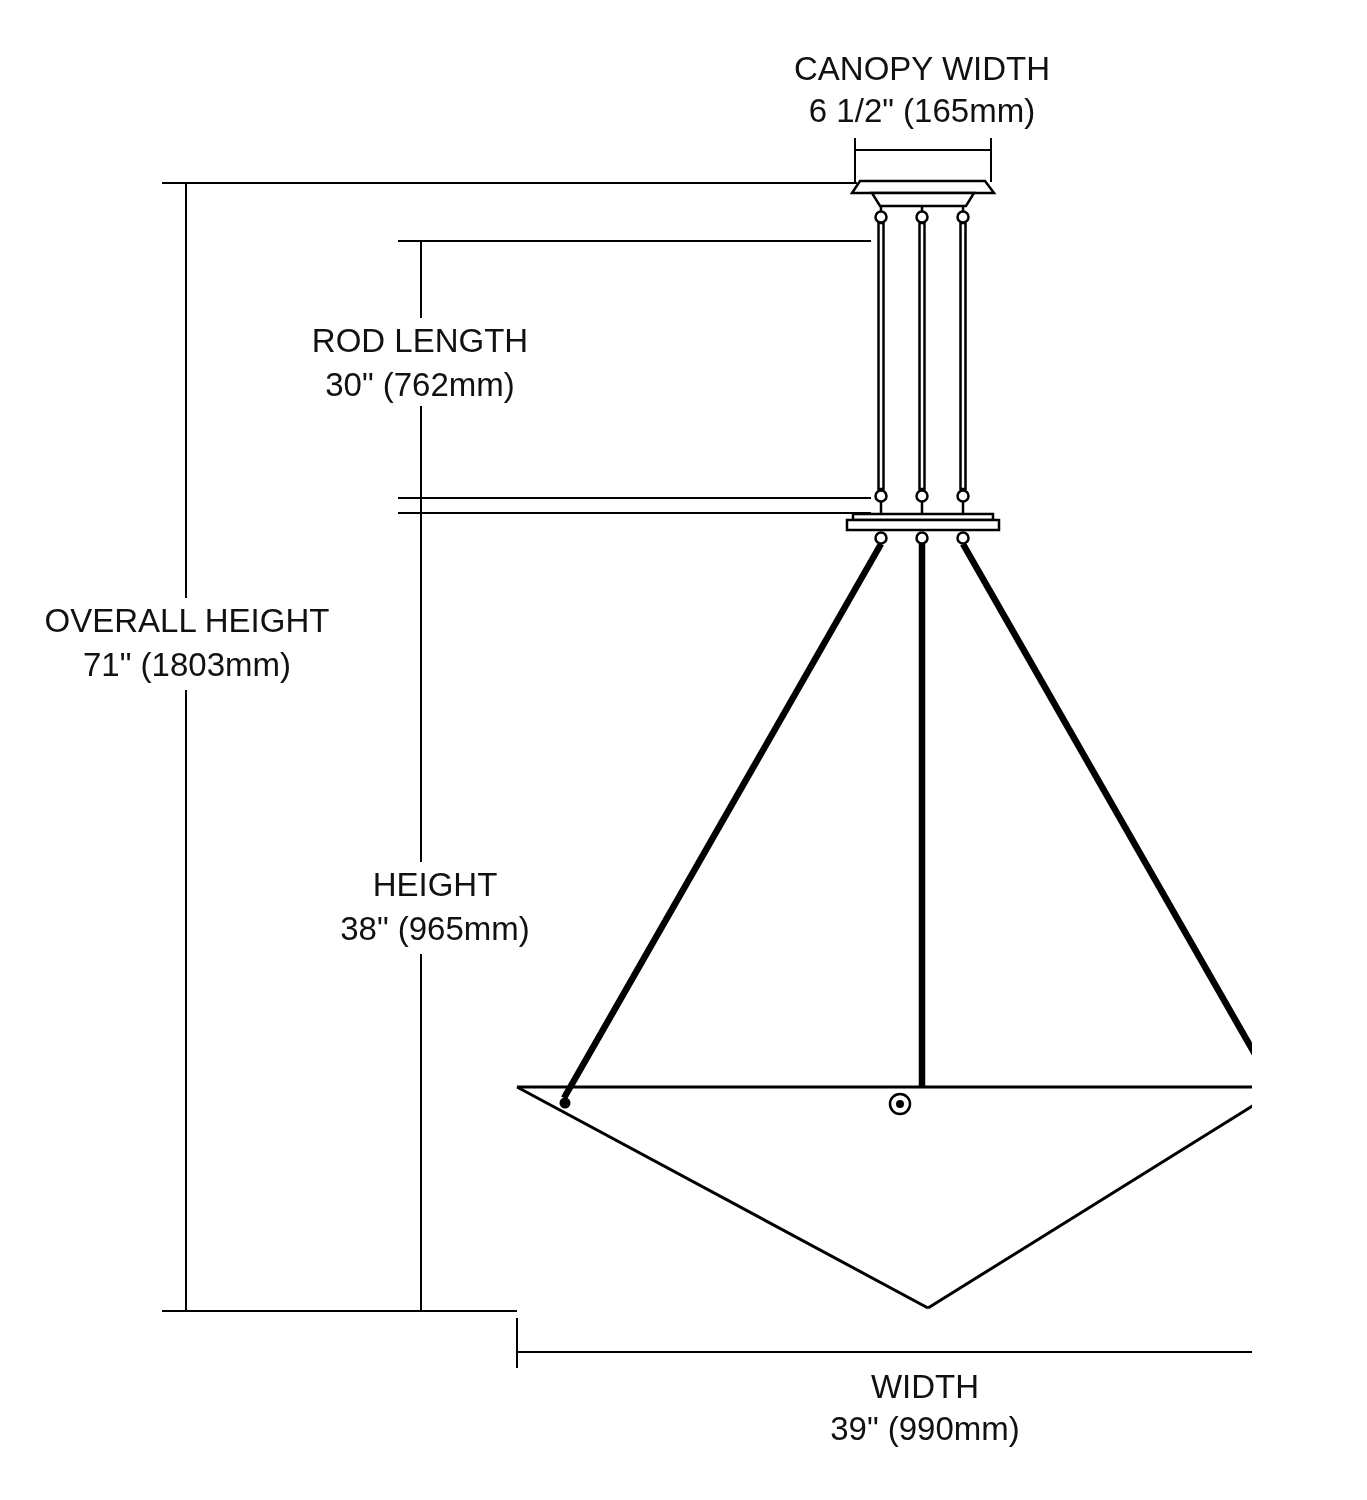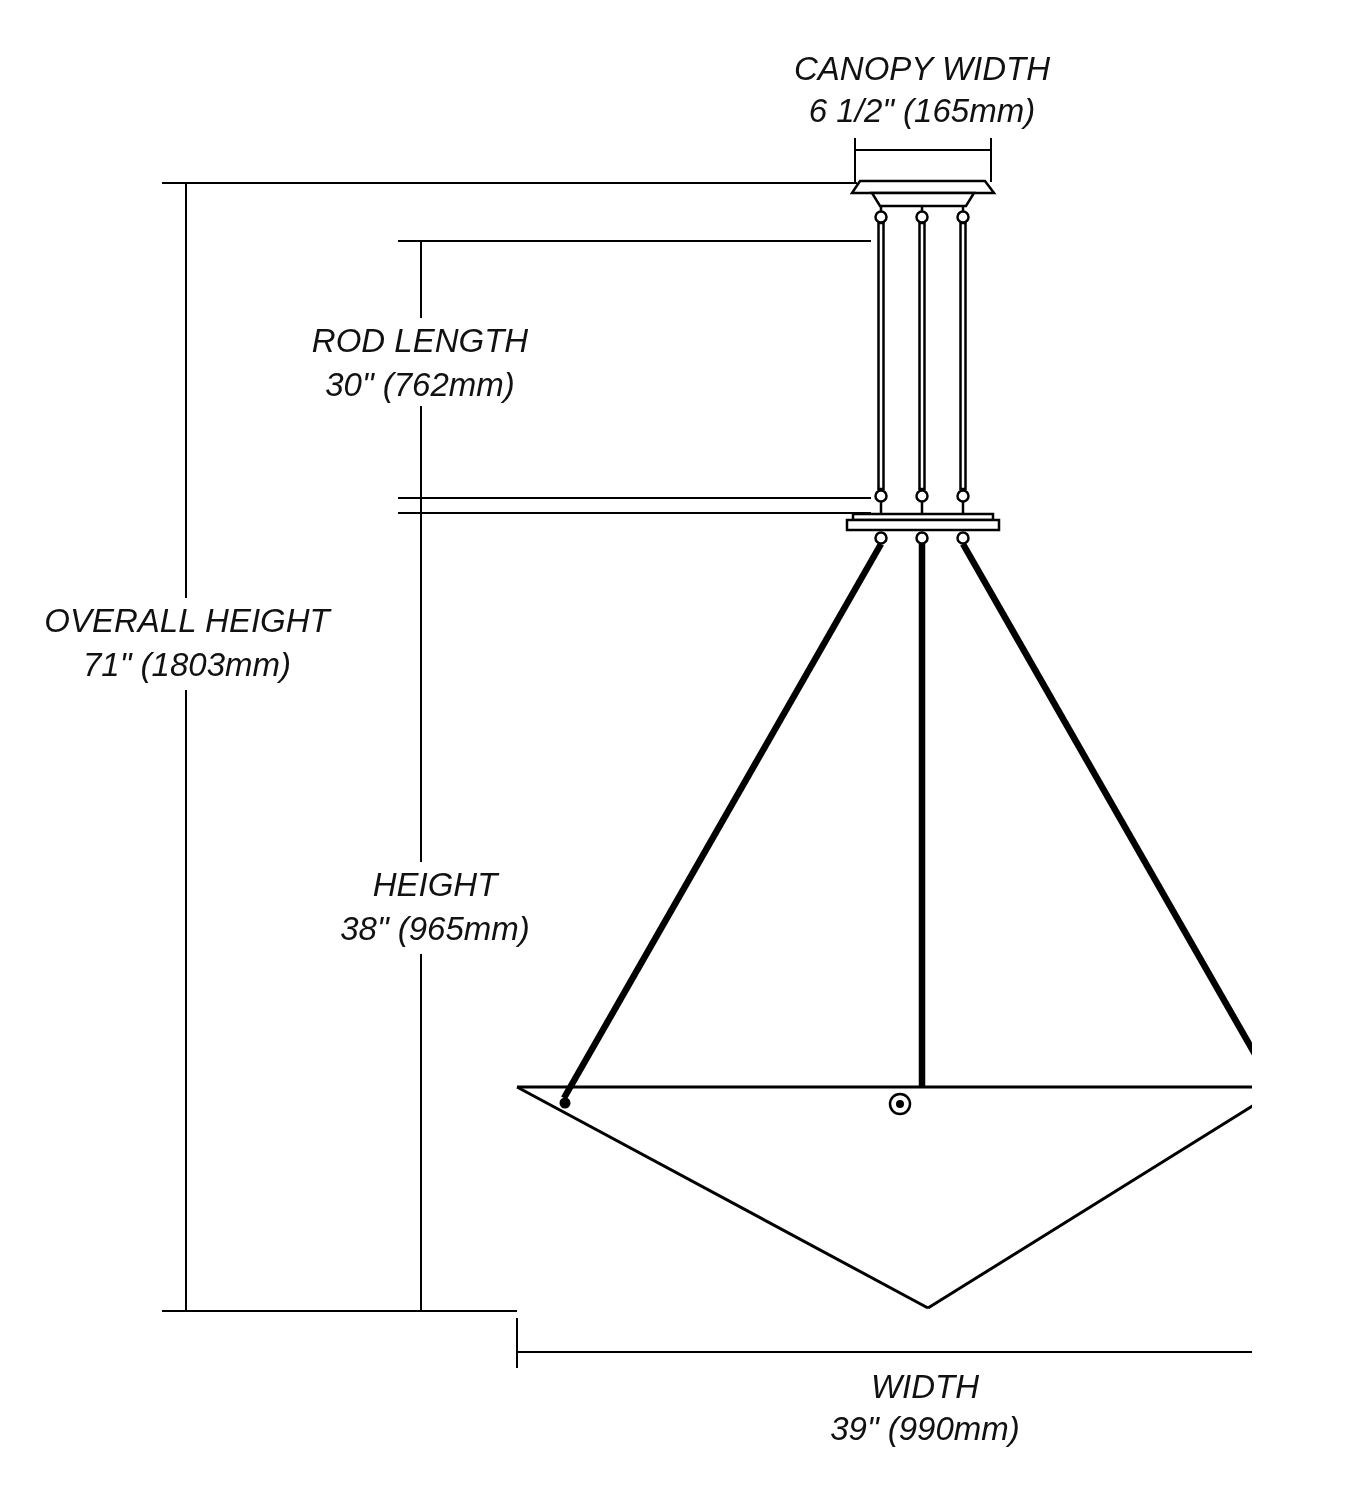--- a/index.html
+++ b/index.html
@@ -7,21 +7,20 @@
     padding: 0;
     background: #ffffff;
   }
   .stage {
     position: relative;
     width: 1252px;
     height: 1500px;
     background: #ffffff;
     font-family: "Liberation Sans", sans-serif;
     overflow: hidden;
-    font-style: italic;
   }
   svg { display: block; }
   text {
     fill: #111111;
     font-family: "Liberation Sans", sans-serif;
     font-size: 33px;
   }
   .dim     { stroke: #000000; stroke-width: 2;   fill: none; }
   .fixline { stroke: #000000; stroke-width: 2.5; fill: none; }
   .fixfill { stroke: #000000; stroke-width: 2.5; fill: #ffffff; }

